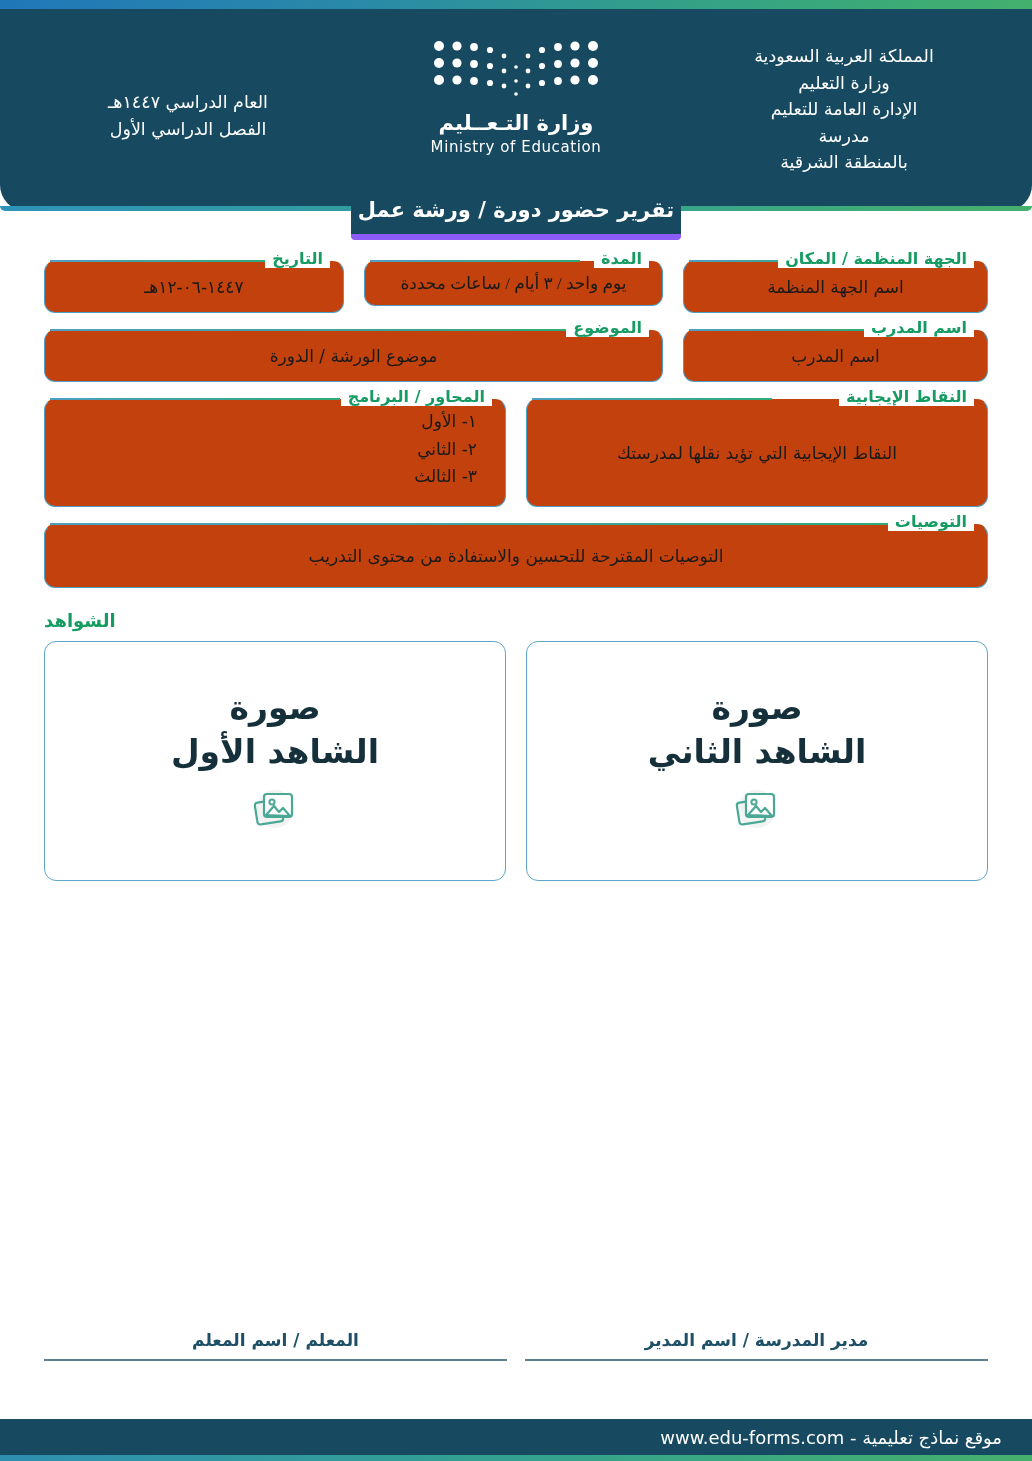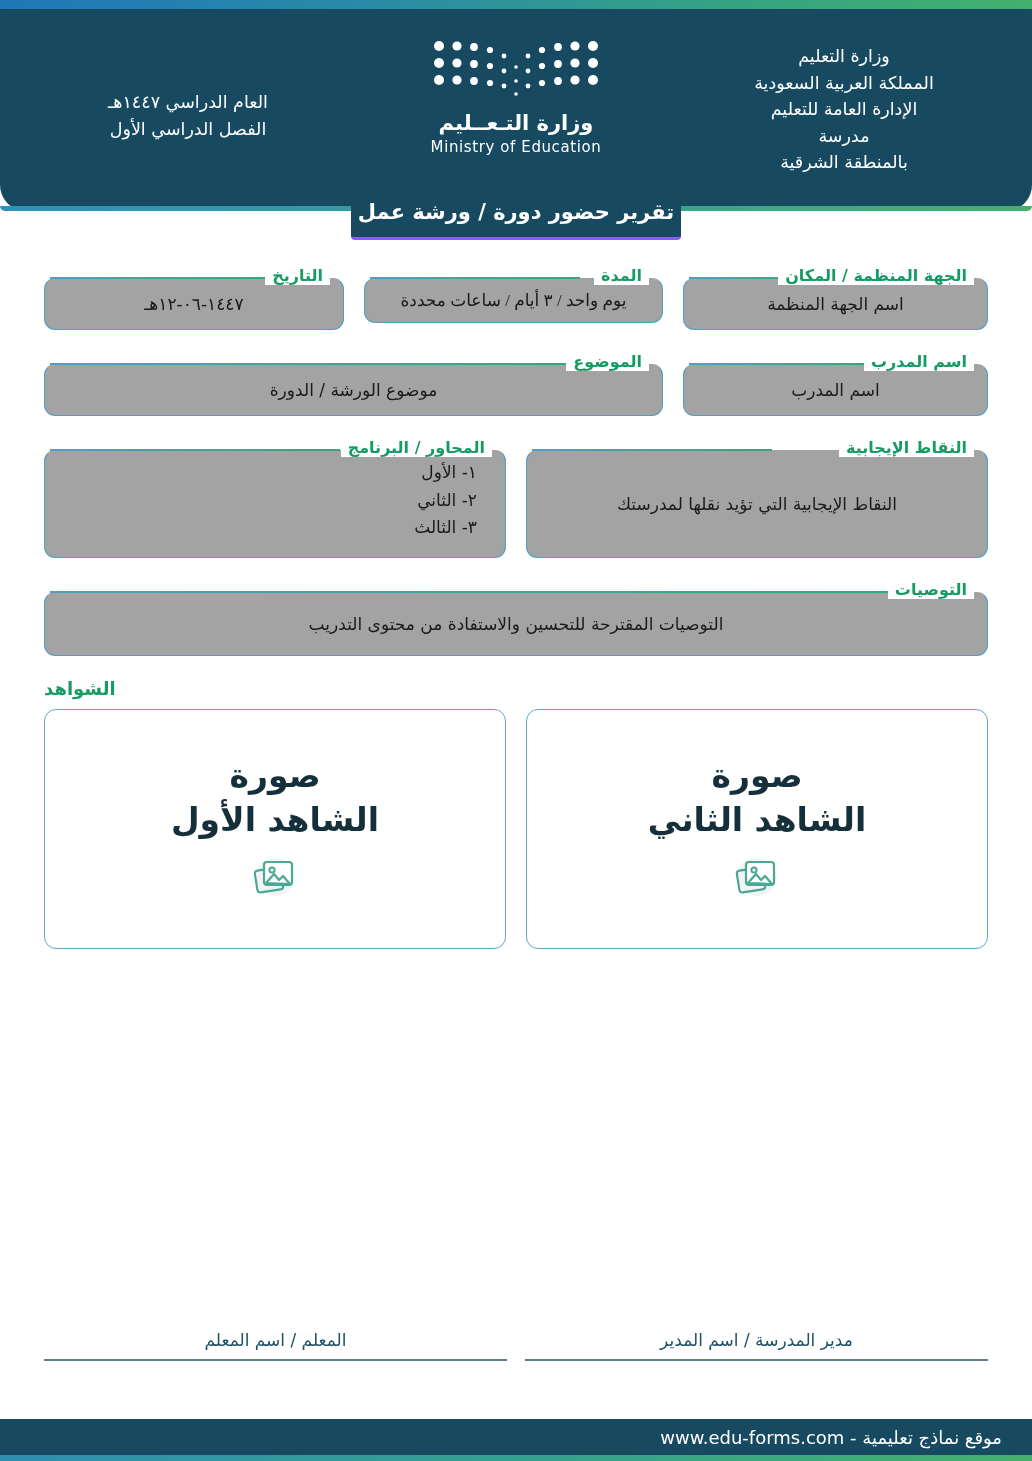--- a/index.html
+++ b/index.html
@@ -103,39 +103,39 @@
     width: 330px;
     height: 54px;
     background: #174a61;
     border-radius: 10px 10px 4px 4px;
     color: #ffffff;
     font-size: 21px;
     font-weight: 600;
     display: flex;
     align-items: center;
     justify-content: center;
-    border-bottom: 3px solid #8b5cf6;
+    border-bottom: 6px solid #8b5cf6;
   }
 
   
   .body {
     position: absolute;
     top: 258px; left: 44px;
     width: 944px;
   }
 
   .row { display: flex; gap: 20px; margin-bottom: 14px; }
   .fld {
     position: relative;
-    margin-top: 20px;
+    margin-top: 3px;
   }
   .fld .box {
     border: 1.6px solid #4f9fc4;
     border-radius: 11px;
-    background: #a3a3a3;
+    background: #c2410c;
     display: flex;
     align-items: center;
     justify-content: center;
     text-align: center;
     color: #1a1a1a;
     font-size: 17px;
     padding: 8px 14px;
     position: relative;
     border-top-color: transparent;
   }
@@ -223,21 +223,21 @@
     display: flex;
     gap: 18px;
   }
   .sig {
     flex: 1;
     text-align: center;
   }
   .sig-label {
     color: #1d4f66;
     font-size: 17px;
-    font-weight: 400;
+    font-weight: 700;
     padding-bottom: 9px;
   }
   .sig-line {
     height: 2px;
     background: #5d7f91;
     width: 100%;
   }
 
   
   .footer-bar {
@@ -266,22 +266,22 @@
 </head>
 <body>
 
 <div class="page">
 
   <div class="top-accent"></div>
 
   <div class="header-card">
 
     <div class="header-right">
+      <div>المملكة العربية السعودية</div>
       <div>وزارة التعليم</div>
-      <div>المملكة العربية السعودية</div>
       <div>الإدارة العامة للتعليم</div>
       <div>مدرسة</div>
       <div>بالمنطقة الشرقية</div>
     </div>
 
     <div class="header-left">
       <div>العام الدراسي ١٤٤٧هـ</div>
       <div>الفصل الدراسي الأول</div>
     </div>
 

